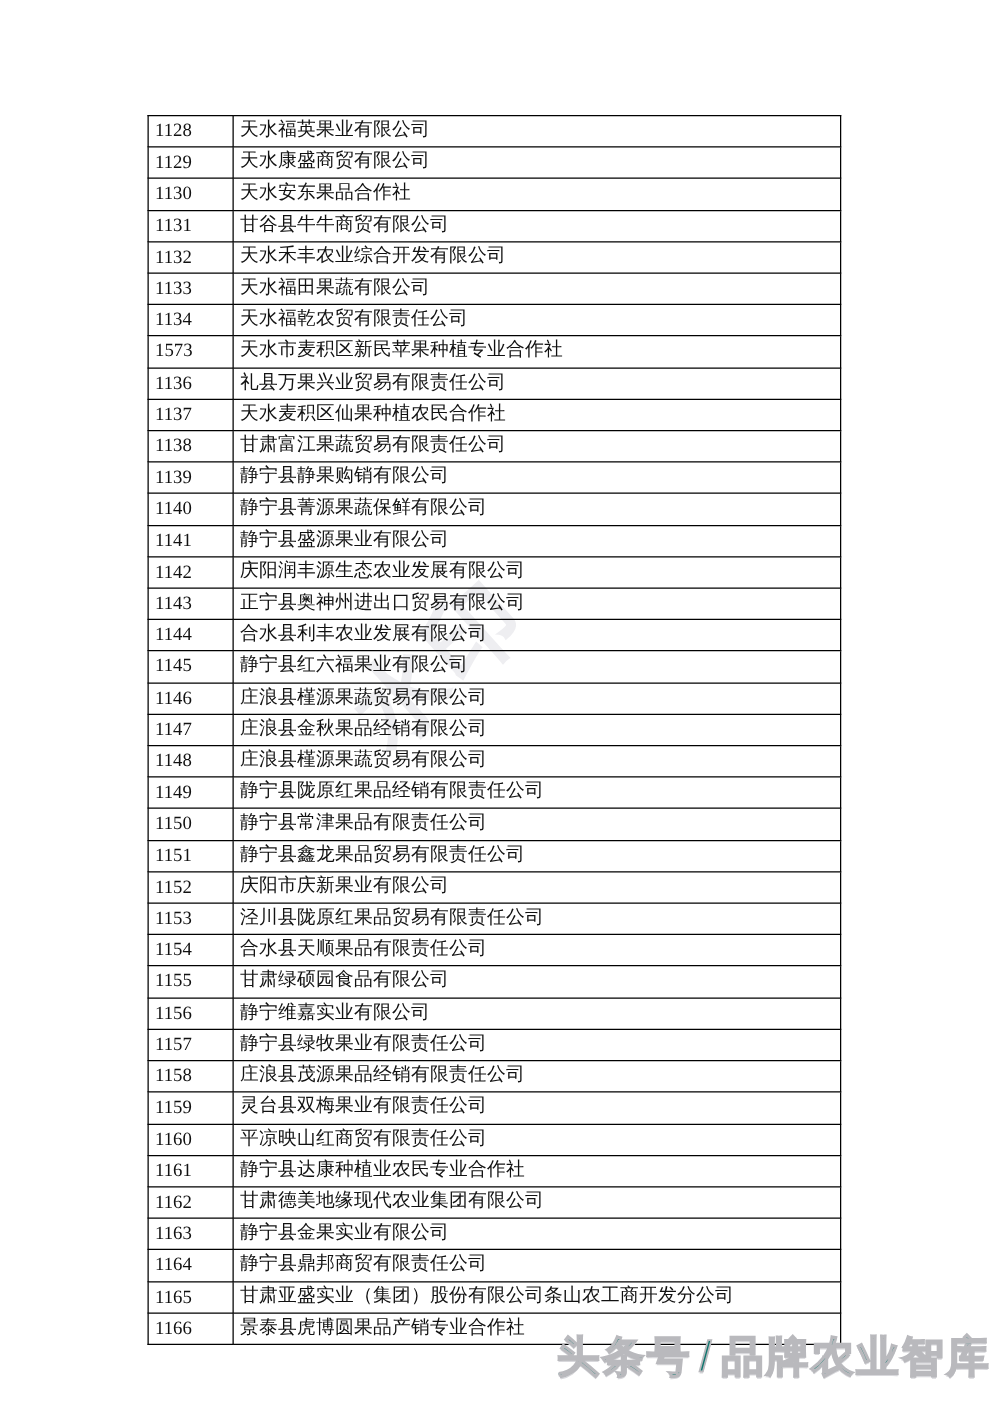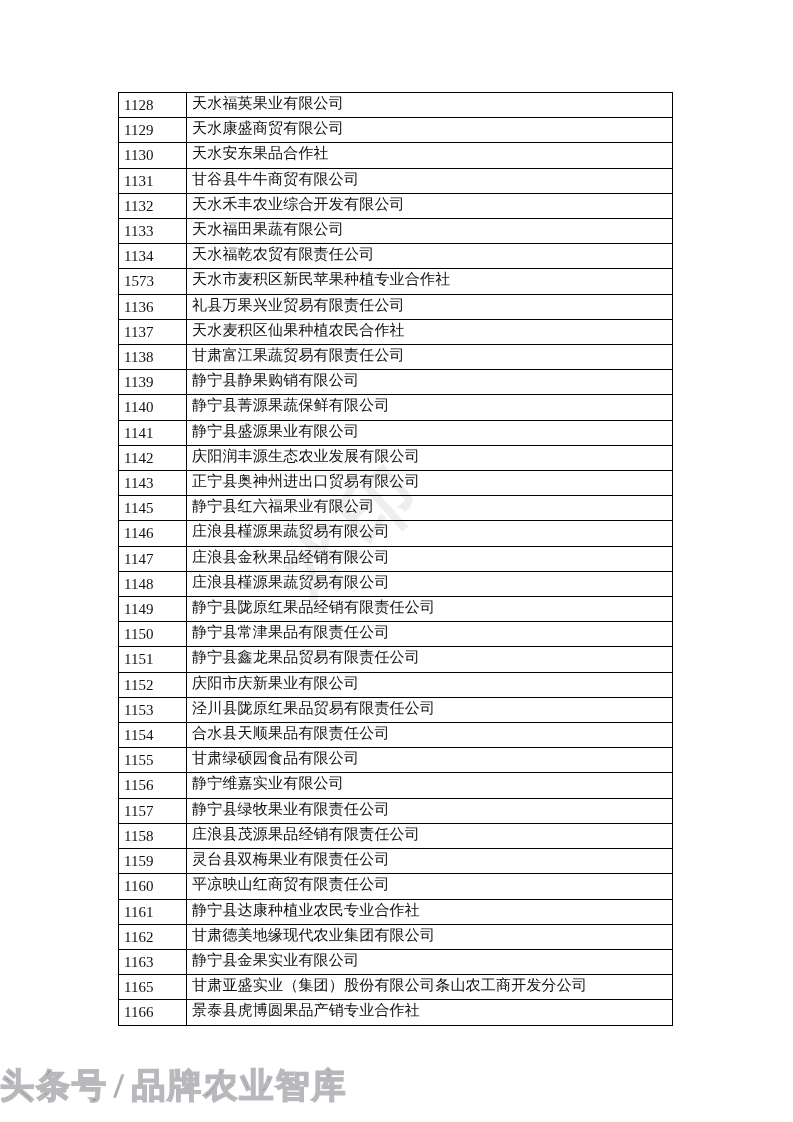--- a/index.html
+++ b/index.html
@@ -79,26 +79,26 @@
     color: #111111;
     letter-spacing: 0.2px;
   }
 
   
   #brand-watermark {
     position: absolute;
     left: 0;
     right: 0;
     bottom: 13px;
-    text-align: left;
-    font-family: Liberation Serif, serif;
+    text-align: right;
+    font-family: Liberation Sans, sans-serif;
     font-size: 34px;
     font-weight: 700;
     letter-spacing: 2px;
-    color: #7f1d1d;
+    color: #0f766e;
     -webkit-text-stroke: 1.4px #b9b9bd;
     text-shadow: 0 1px 0 #d8d8dc;
     white-space: nowrap;
     pointer-events: none;
     user-select: none;
     z-index: 4;
   }
   #brand-watermark .slash {
     padding: 0 6px;
     font-weight: 400;
@@ -171,20 +171,24 @@
         </tr>
         <tr>
           <td class="col-id">1142</td>
           <td class="col-name">庆阳润丰源生态农业发展有限公司</td>
         </tr>
         <tr>
           <td class="col-id">1143</td>
           <td class="col-name">正宁县奥神州进出口贸易有限公司</td>
         </tr>
         <tr>
+          <td class="col-id">1144</td>
+          <td class="col-name">合水县利丰农业发展有限公司</td>
+        </tr>
+        <tr>
           <td class="col-id">1145</td>
           <td class="col-name">静宁县红六福果业有限公司</td>
         </tr>
         <tr>
           <td class="col-id">1146</td>
           <td class="col-name">庄浪县槿源果蔬贸易有限公司</td>
         </tr>
         <tr>
           <td class="col-id">1147</td>
           <td class="col-name">庄浪县金秋果品经销有限公司</td>
@@ -245,20 +249,24 @@
           <td class="col-id">1161</td>
           <td class="col-name">静宁县达康种植业农民专业合作社</td>
         </tr>
         <tr>
           <td class="col-id">1162</td>
           <td class="col-name">甘肃德美地缘现代农业集团有限公司</td>
         </tr>
         <tr>
           <td class="col-id">1163</td>
           <td class="col-name">静宁县金果实业有限公司</td>
+        </tr>
+        <tr>
+          <td class="col-id">1164</td>
+          <td class="col-name">静宁县鼎邦商贸有限责任公司</td>
         </tr>
         <tr>
           <td class="col-id">1165</td>
           <td class="col-name">甘肃亚盛实业（集团）股份有限公司条山农工商开发分公司</td>
         </tr>
         <tr>
           <td class="col-id">1166</td>
           <td class="col-name">景泰县虎博圆果品产销专业合作社</td>
         </tr>
       </tbody>

